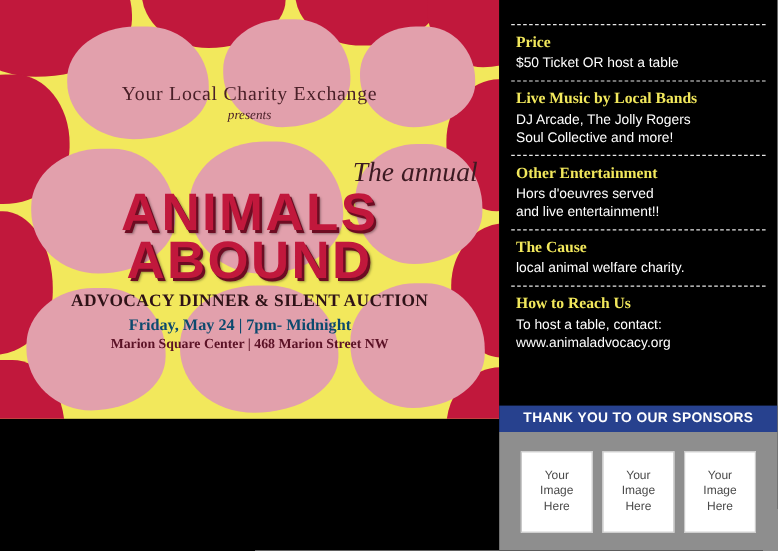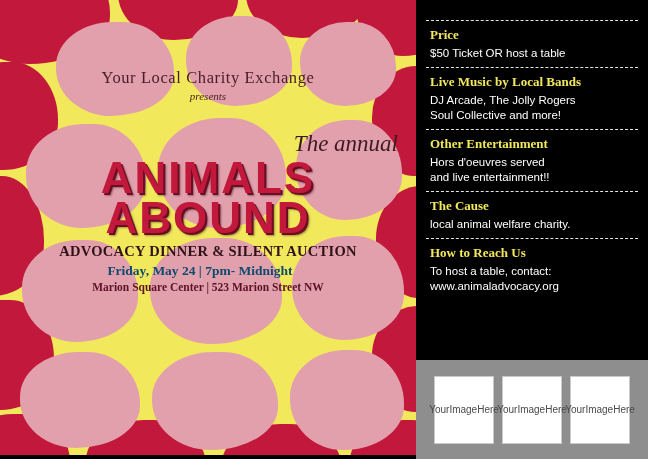--- a/index.html
+++ b/index.html
@@ -15,21 +15,21 @@
     width: 648px;
     height: 459px;
     overflow: hidden;
     background: #000000;
     display: flex;
   }
   
   .left {
     position: relative;
     width: 416px;
-    height: 455px;
+    height: 349px;
     background: #f2e85c;
     overflow: hidden;
     flex: 0 0 416px;
   }
   .giraffe {
     position: absolute;
     inset: 0;
   }
   .blob {
     position: absolute;
@@ -196,21 +196,21 @@
     align-items: center;
     justify-content: center;
     gap: 8px;
   }
   .img-box {
     width: 58px;
     height: 66px;
     background: #ffffff;
     border: 1px solid #c9c9c9;
     display: flex;
-    flex-direction: row;
+    flex-direction: column;
     align-items: center;
     justify-content: center;
     font-family: "Liberation Sans", sans-serif;
     font-size: 10px;
     color: #4a4a4a;
     line-height: 13px;
     text-align: center;
   }
 </style>
 </head>
@@ -251,21 +251,21 @@
     </div>
 
     <div class="content">
       <div class="org">Your Local Charity Exchange</div>
       <div class="presents">presents</div>
       <div class="annual">The annual</div>
       <div class="title1">ANIMALS</div>
       <div class="title2">ABOUND</div>
       <div class="subtitle">ADVOCACY DINNER &amp; SILENT AUCTION</div>
       <div class="datetime">Friday, May 24  |  7pm- Midnight</div>
-      <div class="venue">Marion Square Center  |  523 Marion Street NW</div>
+      <div class="venue">Marion Square Center  |  468 Marion Street NW</div>
     </div>
   </div>
 
   <div class="right">
     <div class="info">
 
       <div class="dash"></div>
       <div class="sec">
         <div class="sec-head">Price</div>
         <div class="sec-body">
@@ -303,20 +303,21 @@
       <div class="sec">
         <div class="sec-head">How to Reach Us</div>
         <div class="sec-body">
           <div>To host a table, contact:</div>
           <div>www.animaladvocacy.org</div>
         </div>
       </div>
 
     </div>
 
+    <div class="sponsor-bar">THANK YOU TO OUR SPONSORS</div>
 
     <div class="sponsor-area">
       <div class="img-box">
         <span>Your</span>
         <span>Image</span>
         <span>Here</span>
       </div>
       <div class="img-box">
         <span>Your</span>
         <span>Image</span>

